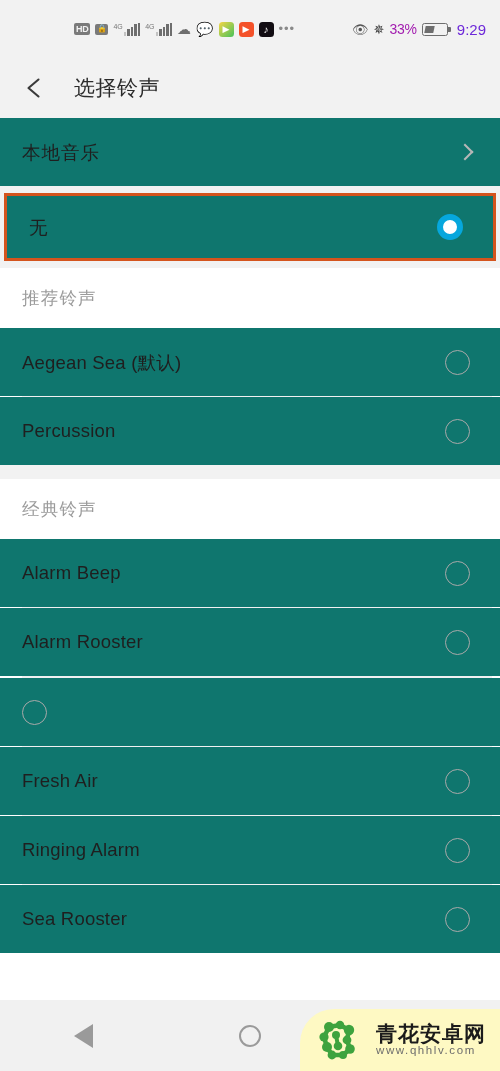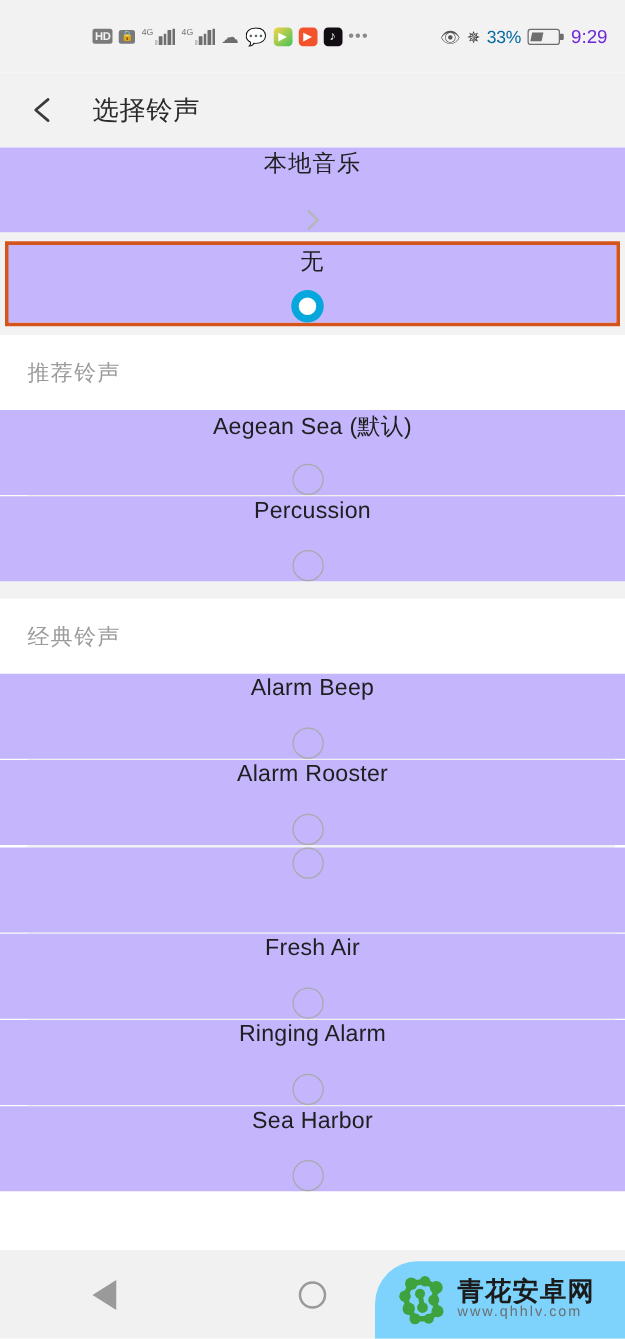--- a/index.html
+++ b/index.html
@@ -84,21 +84,21 @@
   }
   .ic-cloud { color: #6e6e6e; font-size: 14px; line-height: 1; }
   .ic-chat  { color: #5e5e5e; font-size: 14px; line-height: 1; }
   .ic-play  { background: linear-gradient(135deg,#f5d547,#46c15a); }
   .ic-video { background: #f4522a; }
   .ic-tiktok{ background: #120d13; border-radius: 3.5px; font-size: 10px; }
   .dots { color: #8a8a8a; font-size: 13px; letter-spacing: 1px; line-height: 0.6; }
 
   .ic-eye { color: #555; font-size: 13px; line-height: 1; }
   .ic-bt  { color: #3a3a3a; font-size: 13px; line-height: 1; }
-  .pct { font-size: 14px; color: #0369a1; letter-spacing: -0.2px; }
+  .pct { font-size: 14px; color: #a21caf; letter-spacing: -0.2px; }
   .battery {
     width: 26px; height: 13px;
     border: 1.6px solid #6e6e6e;
     border-radius: 2.5px;
     position: relative;
     display: flex; align-items: center;
   }
   .battery::after {
     content: ""; position: absolute; right: -4px; top: 3.5px;
     width: 2.5px; height: 5px; background: #6e6e6e; border-radius: 0 1px 1px 0;
@@ -133,23 +133,22 @@
   
   .gap { background: #f2f2f2; }
   .block { background: #ffffff; }
 
   .row {
     height: 68px;
     display: flex;
     align-items: center;
     padding: 0 22px;
     position: relative;
-    background: #c4b5fd;
+    background: #0f766e;
     cursor: pointer;
-    flex-direction: column;
   }
   .row .label {
     font-size: 18.5px;
     color: #1f1f1f;
     letter-spacing: 0.2px;
     flex: 1;
   }
   .row.cn .label { letter-spacing: 1px; }
   .divider {
     height: 1px;
@@ -240,25 +239,25 @@
     width: 20px; height: 20px;
     border: 2px solid #9a9a9a;
     border-radius: 2px;
   }
 
   
   .watermark {
     position: absolute;
     right: 0; bottom: 0;
     width: 200px; height: 62px;
-    background: #7dd3fc;
+    background: #fef9c3;
     border-top-left-radius: 34px;
     display: flex;
     align-items: center;
-    gap: 6px;
+    gap: 16px;
     padding-left: 16px;
   }
   .wm-logo { width: 44px; height: 44px; flex: none; }
   .wm-text { display: flex; flex-direction: column; justify-content: center; gap: 1px; }
   .wm-cn {
     font-size: 21px;
     font-weight: bold;
     color: #1b1b1b;
     letter-spacing: 1px;
     line-height: 1;
@@ -381,21 +380,21 @@
           <span class="label">Fresh Air</span>
           <span class="radio"></span>
         </div>
         <div class="divider"></div>
         <div class="row">
           <span class="label">Ringing Alarm</span>
           <span class="radio"></span>
         </div>
         <div class="divider"></div>
         <div class="row">
-          <span class="label">Sea Harbor</span>
+          <span class="label">Sea Rooster</span>
           <span class="radio"></span>
         </div>
       </div>
     </div>
 
   <div class="navbar">
     <span class="nav-btn">
         <span class="nav-back"></span>
       </span>
     <span class="nav-btn">

